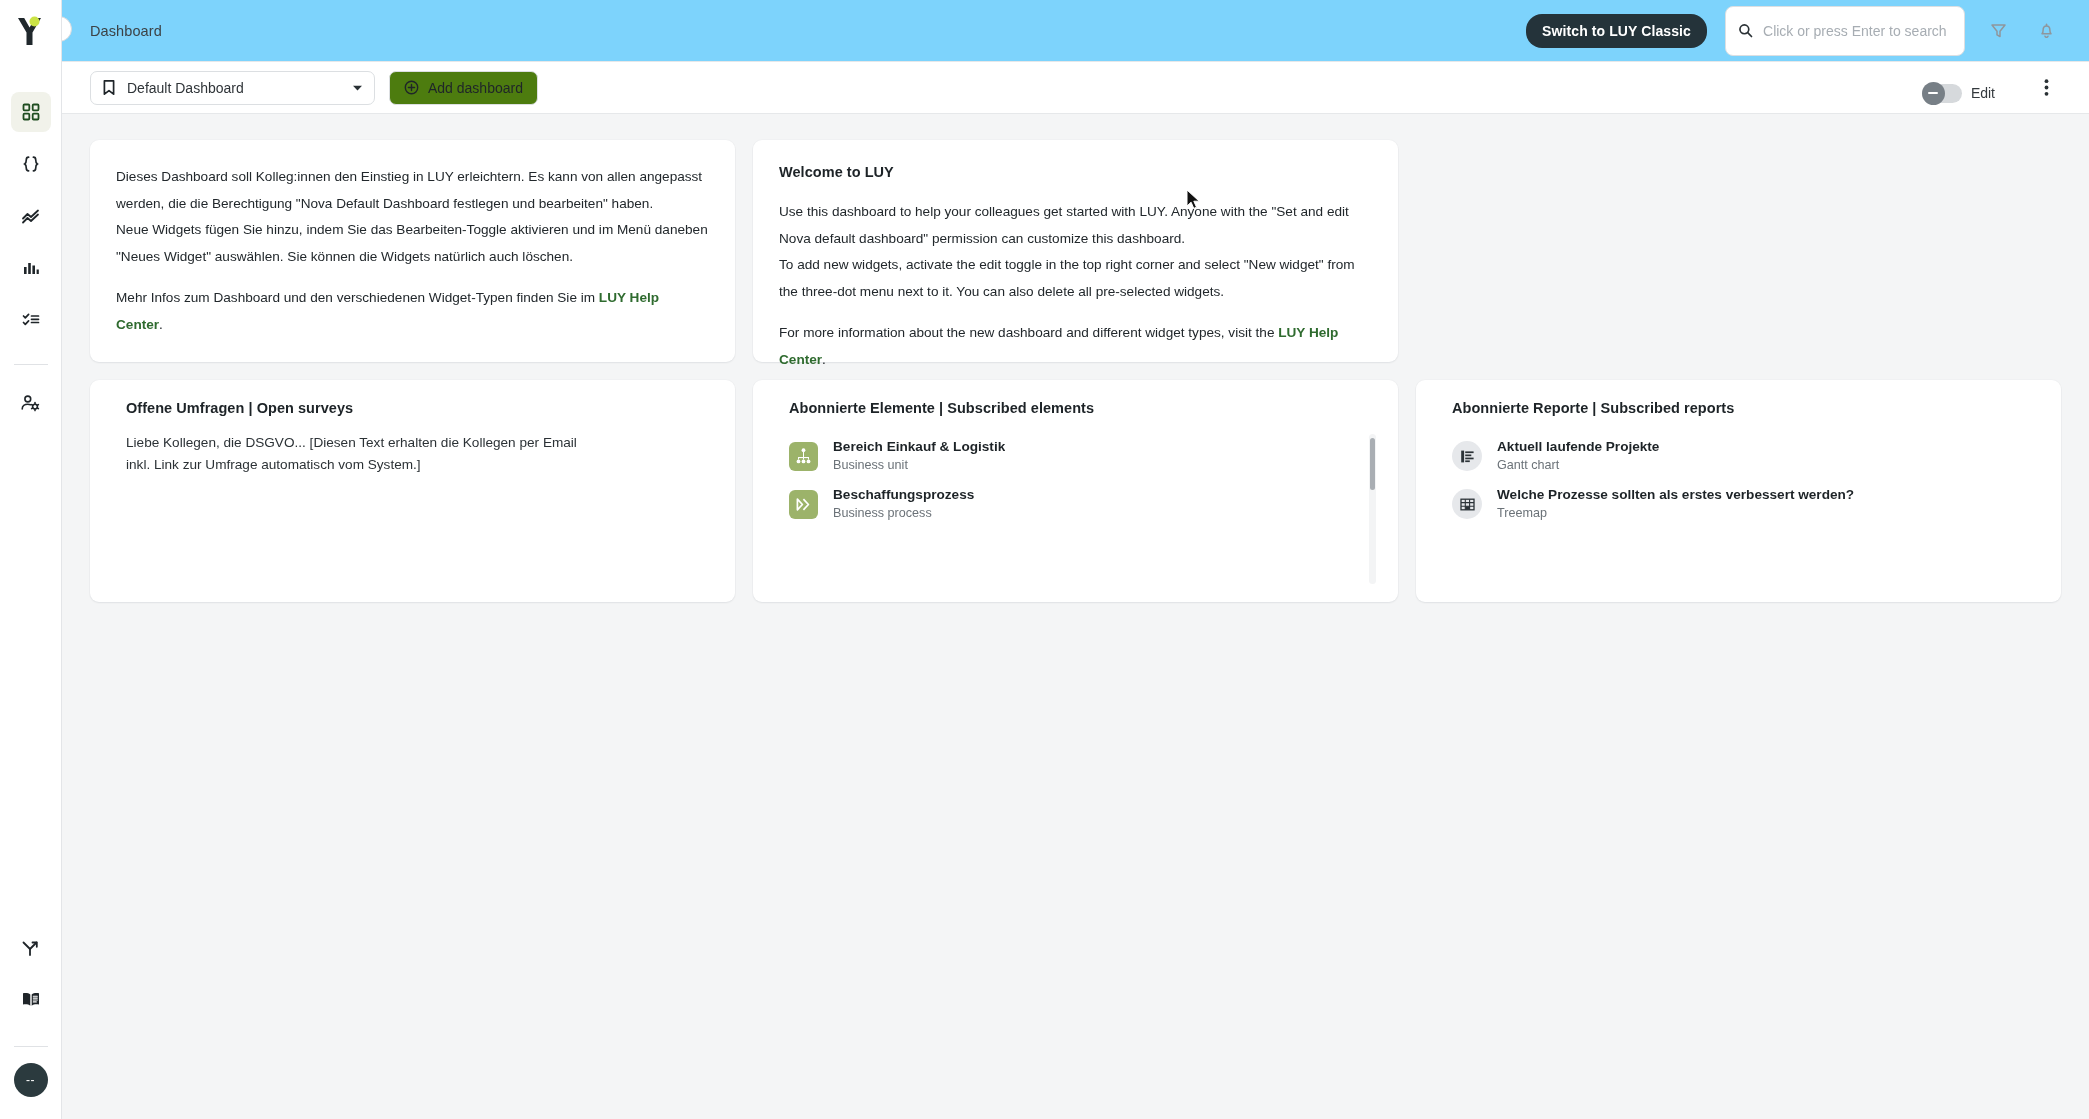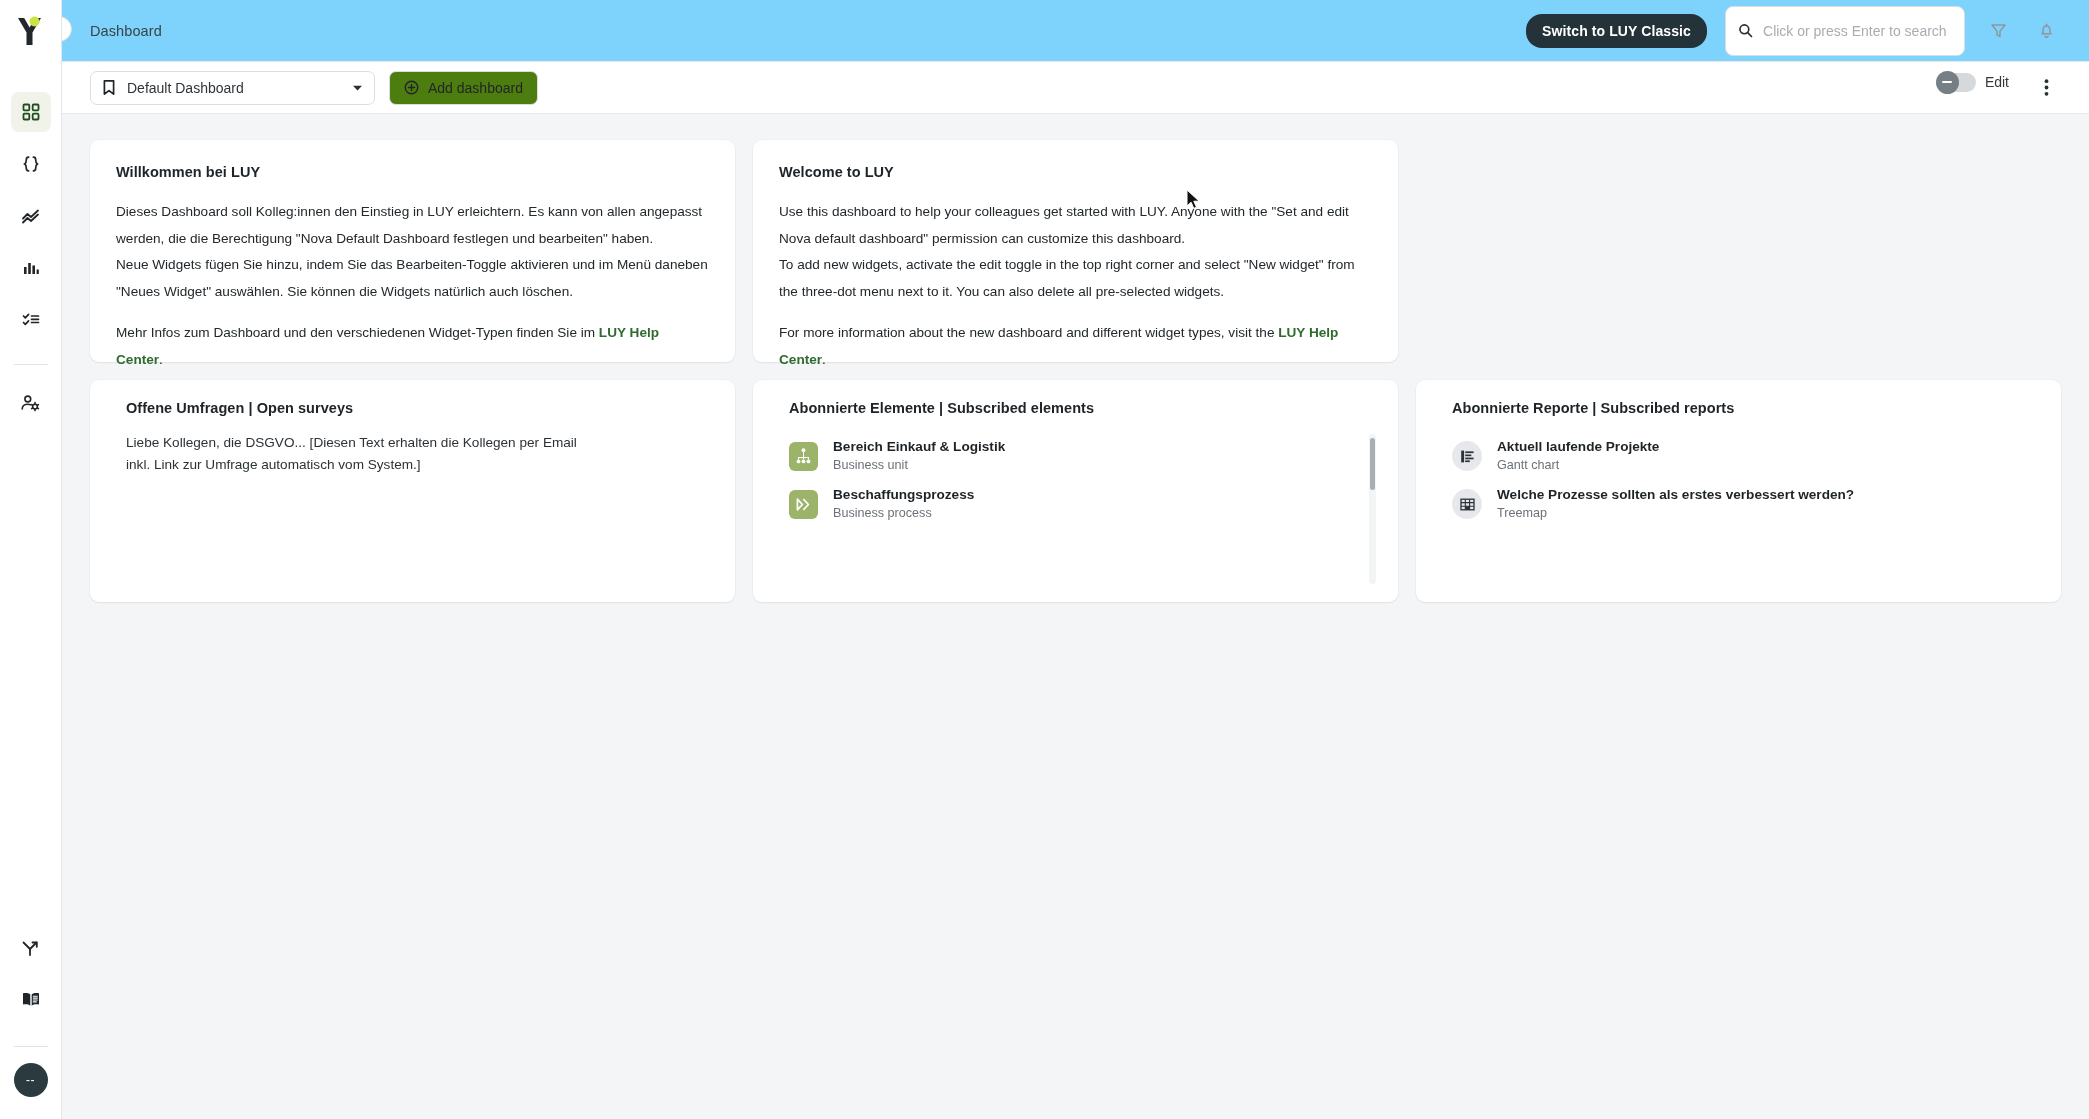--- a/index.html
+++ b/index.html
@@ -99,21 +99,21 @@
     background: #fff; display: flex; align-items: center; gap: 11px;
     padding: 0 11px; cursor: pointer;
   }
   #dash-select-label { font-size: 14px; color: #2f3438; flex: 1; }
   #add-dash {
     margin-left: 14px; height: 34px; border: 1px solid #dcdfe2; border-radius: 7px;
     background: #4d7c0f; display: flex; align-items: center; gap: 9px;
     padding: 0 14px; cursor: pointer;
     font-size: 14px; font-weight: normal; color: #1f2529;
   }
-  #subbar-right { margin-left: auto; display: flex; align-items: flex-start; gap: 22px; }
+  #subbar-right { margin-left: auto; display: flex; align-items: flex-end; gap: 36px; }
   #edit-wrap { display: flex; align-items: center; gap: 9px; cursor: pointer; }
   #toggle {
     width: 40px; height: 19px; border-radius: 10px; background: #d6d9dc;
     position: relative;
   }
   #toggle-knob {
     position: absolute; left: 0; top: -2px;
     width: 23px; height: 23px; border-radius: 50%; background: #777f86;
     display: flex; align-items: center; justify-content: center;
   }
@@ -345,21 +345,20 @@
       </svg>
     </div>
   </div>
 </div>
 
 <div id="content">
 
   <div class="grid-row">
 
     <div class="card r1">
-      <div class="card-title">Willkommen bei LUY</div>
       <div class="body-text">
         <p>
           <span>Dieses Dashboard soll Kolleg:innen den Einstieg in LUY erleichtern. Es kann von allen angepasst werden, die die Berechtigung "Nova Default Dashboard festlegen und bearbeiten" haben.</span><br>
           <span>Neue Widgets fügen Sie hinzu, indem Sie das Bearbeiten-Toggle aktivieren und im Menü daneben "Neues Widget" auswählen. Sie können die Widgets natürlich auch löschen.</span>
         </p>
         <p>
           <span>Mehr Infos zum Dashboard und den verschiedenen Widget-Typen finden Sie im </span><a class="lnk">LUY Help Center</a><span>.</span>
         </p>
       </div>
     </div>

